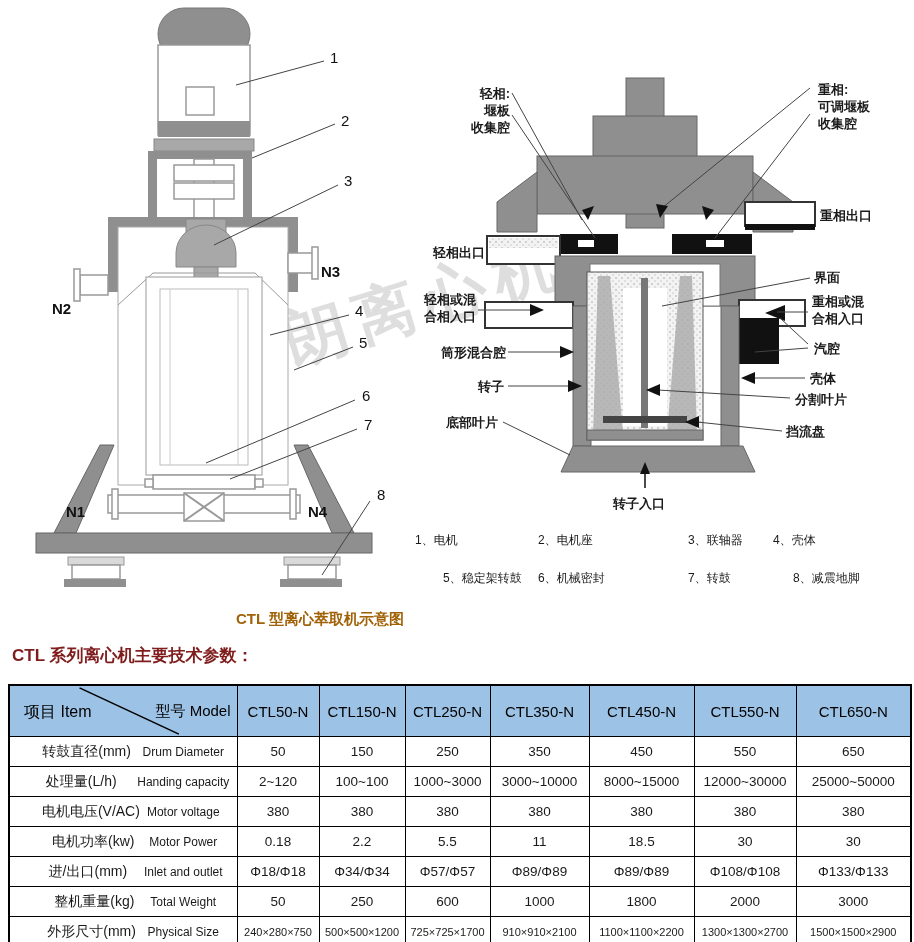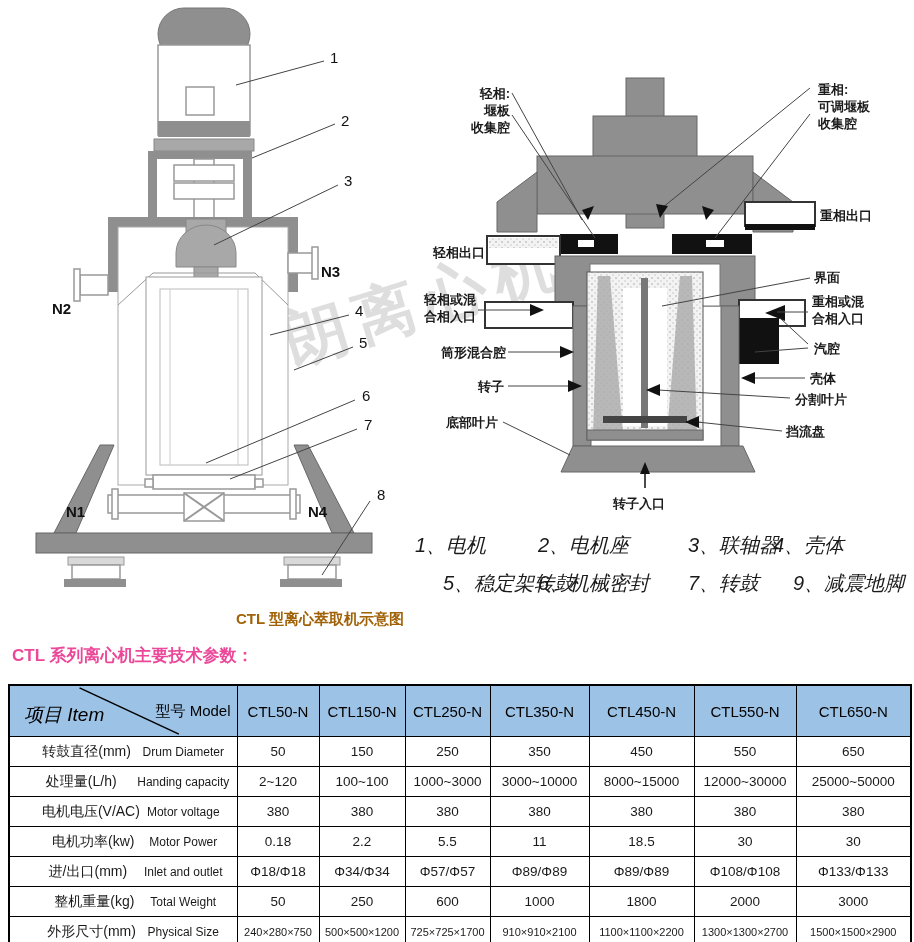--- a/index.html
+++ b/index.html
@@ -12,36 +12,36 @@
   .nz{font-size:15px;font-weight:bold;fill:#111;}
   .leader{stroke:#444;stroke-width:1;fill:none;}
   .wall{fill:#8f8f8f;stroke:#666;stroke-width:1;}
   .lightpart{fill:#a8a8a8;stroke:#888;stroke-width:1;}
   .white{fill:#fff;stroke:#999;stroke-width:1.5;}
   .pipe{fill:#fff;stroke:#333;stroke-width:2;}
   .seal{fill:#111;}
   #watermark{left:218px;top:322px;font-size:62px;font-weight:bold;color:#bfbfbf;
     opacity:.5;letter-spacing:10px;white-space:nowrap;transform:rotate(-17deg);
     transform-origin:left center;pointer-events:none;}
-  #legend-block{left:410px;top:528px;width:504px;height:75px;font-size:20px;font-style:italic;}
+  #legend-block{left:410px;top:528px;width:504px;height:75px;font-size:12px;}
   #legend-block span{position:absolute;white-space:nowrap;}
   #caption{left:236px;top:610px;font-size:15px;font-weight:bold;color:#a16207;}
-  #section-title{left:12px;top:644px;font-size:17px;font-weight:bold;color:#ec4899;}
+  #section-title{left:12px;top:644px;font-size:17px;font-weight:bold;color:#7f1d1d;}
   table#spec{position:absolute;left:8px;top:684px;width:902px;border-collapse:collapse;
     table-layout:fixed;border:2px solid #000;}
   table#spec th,table#spec td{border:1.5px solid #000;text-align:center;vertical-align:middle;
     padding:0;overflow:hidden;font-weight:normal;}
   table#spec thead th{background:#9CC2E5;height:50px;font-size:15px;color:#000;}
   td.rowlabel{background:#D9D9D9;text-align:left;}
   td.rowlabel .zh{font-size:14px;padding-left:8px;display:inline-block;min-width:112px;}
   td.rowlabel .en{font-size:12px;display:inline-block;}
   table#spec tbody td{height:29px;font-size:13.5px;background:#fff;}
   table#spec tbody tr:last-child td{font-size:11px;}
   th.corner{position:relative;background:#9CC2E5;}
-  th.corner .item{position:absolute;left:14px;top:16px;font-size:19px;font-style:italic;}
+  th.corner .item{position:absolute;left:14px;top:16px;font-size:16px;}
   th.corner .model{position:absolute;right:6px;top:16px;font-size:15px;}
   th.corner svg{position:absolute;left:0;top:0;width:100%;height:100%;}
 </style>
 </head>
 <body>
 
 <div id="page">
 
   <div id="watermark" class="abs">赛朗离心机</div>
 
@@ -248,21 +248,21 @@
   </svg>
 
   <div id="legend-block" class="abs">
     <span style="left:5px;top:4px;">1、电机</span>
     <span style="left:128px;top:4px;">2、电机座</span>
     <span style="left:278px;top:4px;">3、联轴器</span>
     <span style="left:363px;top:4px;">4、壳体</span>
     <span style="left:5px;top:42px;margin-left:28px;">5、稳定架转鼓</span>
     <span style="left:128px;top:42px;">6、机械密封</span>
     <span style="left:278px;top:42px;">7、转鼓</span>
-    <span style="left:383px;top:42px;">9、减震地脚</span>
+    <span style="left:383px;top:42px;">8、减震地脚</span>
   </div>
 
   <div id="caption" class="abs">CTL 型离心萃取机示意图</div>
   <div id="section-title" class="abs">CTL 系列离心机主要技术参数：</div>
 
   <table id="spec">
     <colgroup>
       <col style="width:228px">
         <col style="width:82px">
         <col style="width:86px">

